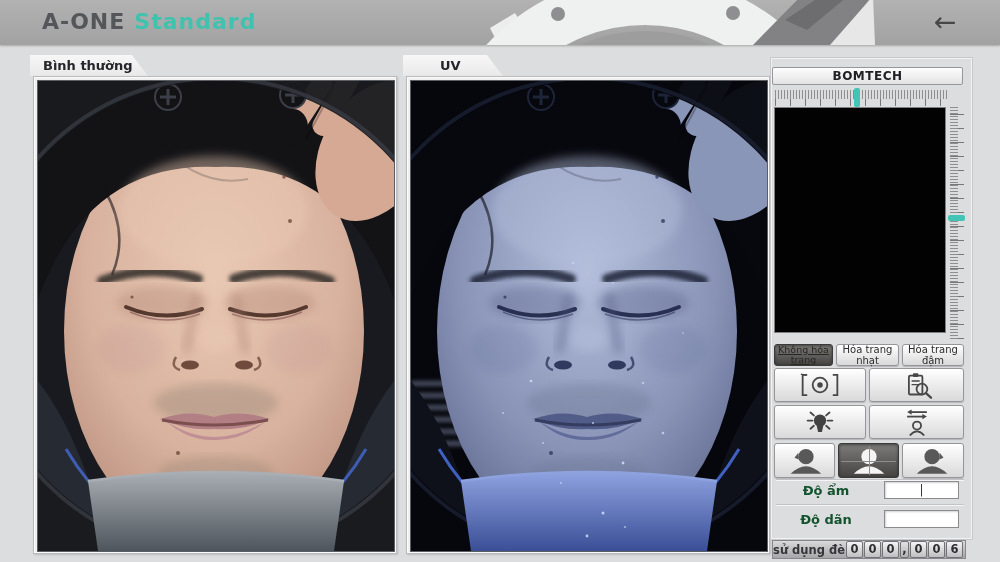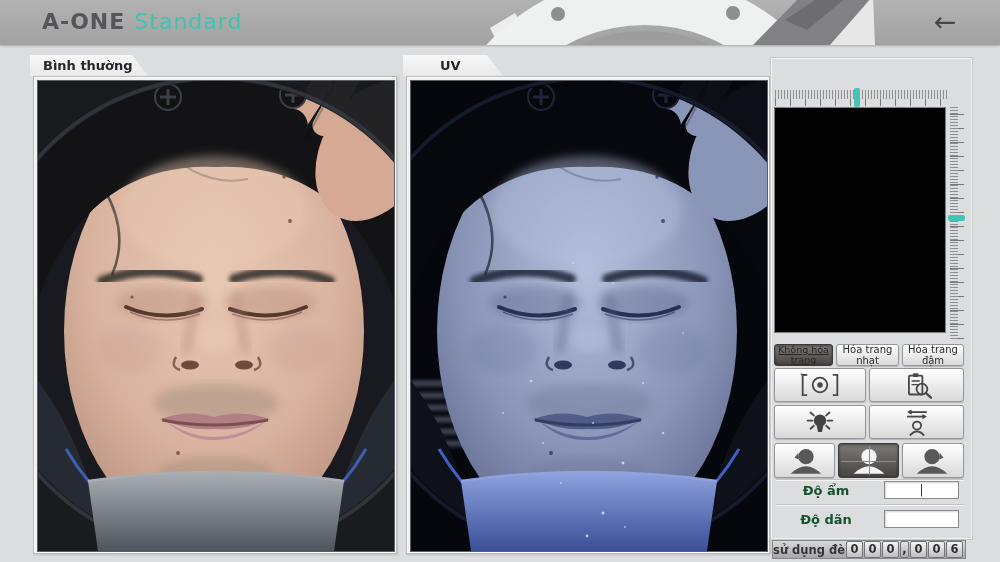--- a/index.html
+++ b/index.html
@@ -4,21 +4,21 @@
 <style>
   html,body{margin:0;padding:0;}
   #app{position:relative;width:1000px;height:562px;overflow:hidden;
        background:#dcddde;font-family:"DejaVu Sans","Liberation Sans",sans-serif;
        -webkit-font-smoothing:antialiased;}
   
   .header{position:absolute;left:0;top:0;width:1000px;height:45px;
           background:linear-gradient(#b2b2b2,#a2a2a2);box-shadow:0 1px 2px rgba(0,0,0,.25);}
   .title{position:absolute;left:42px;top:9px;font-size:22px;letter-spacing:1px;}
   .title .main{color:#55565a;font-weight:bold;margin-top:46px;}
-  .title .sub{color:#3fc3ae;margin-left:9px;font-weight:normal;}
+  .title .sub{color:#3fc3ae;margin-left:9px;font-weight:bold;}
   .devimg{position:absolute;left:485px;top:0;width:390px;height:45px;overflow:hidden;}
   .back{position:absolute;left:925px;top:4px;width:40px;height:36px;color:#474747;
         font-size:27px;line-height:36px;text-align:center;cursor:pointer;}
   
   .tab{position:absolute;top:55px;height:21px;background:linear-gradient(#f7f7f7,#e9e9e9);
        font-size:13px;font-weight:bold;color:#26262a;line-height:21px;
        filter:drop-shadow(0 -1px 1px rgba(0,0,0,.25));}
   .tab-normal{left:30px;width:118px;clip-path:polygon(0 0,102px 0,118px 100%,0 100%);padding:0;}
   .tab-normal span{padding-left:13px;}
   .tab-uv{left:403px;width:100px;clip-path:polygon(0 0,84px 0,100px 100%,0 100%);}
@@ -326,20 +326,21 @@
             <circle cx="272" cy="252" r="1" opacity=".5"></circle>
       <circle cx="176" cy="455" r="1.4" opacity=".8"></circle>
             <circle cx="214" cy="446" r="1.1" opacity=".6"></circle>
           </g>
 </svg>
       </div>
   </div>
 
   <div class="groupbox"></div>
 
+  <div class="brand">BOMTECH</div>
 
   <div class="hruler"></div>
   <div class="hmark" style="background: rgb(68, 196, 182);"></div>
   <div class="preview"></div>
   <div class="vruler"></div>
   <div class="vmark" style="background: rgb(68, 196, 182);"></div>
 
   <div class="btn mk dark" style="left:774px;width:59px;text-decoration:underline;">
     <span>Không hóa trang</span>
   </div>

